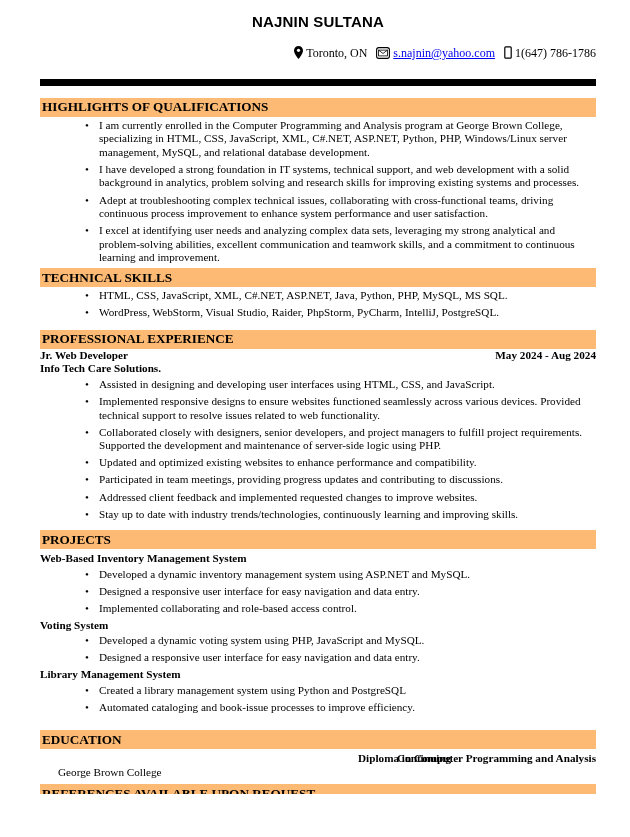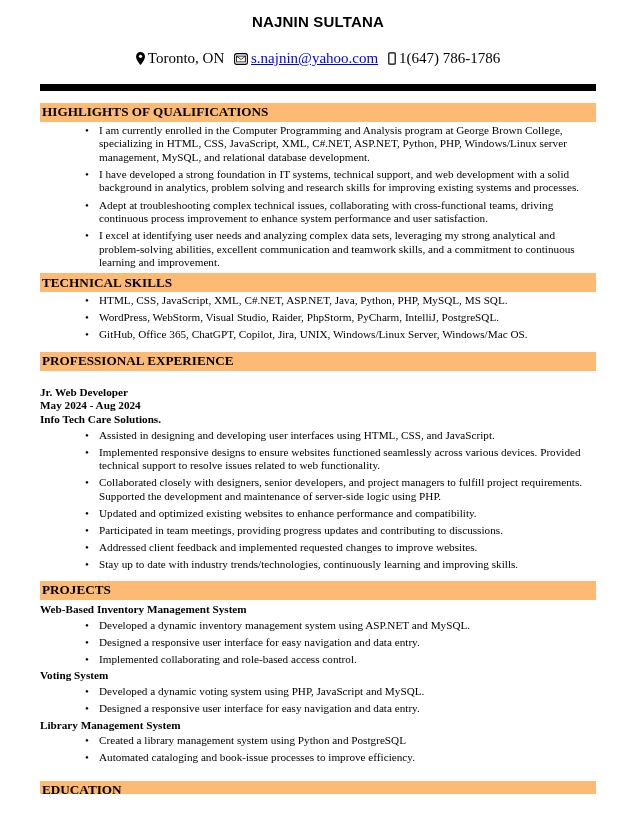--- a/index.html
+++ b/index.html
@@ -8,41 +8,41 @@
     font-family:"Liberation Serif", serif;
     font-size:11.2px; line-height:13.6px;
     box-sizing:border-box; padding:0 34px 0 40px;
     overflow:hidden; position:relative;
   }
   .name {
     font-family:"Liberation Sans", sans-serif;
     font-size:15px; line-height:16px; font-weight:bold;
     text-align:center; margin:14px 0 0 0; letter-spacing:.2px;
   }
-  .contact { text-align:center; margin-top:22px; font-size:15px; white-space:nowrap; }
+  .contact { text-align:right; margin-top:16px; font-size:12px; white-space:nowrap; }
   .contact .icon { display:inline-block; vertical-align:-2px; margin:0 3px 0 6px; }
   .contact .icon:first-child { margin-left:0; }
   .email-link { color:#0000EE; text-decoration:underline; cursor:pointer; }
   .rule { height:7px; background:#000; margin-top:16px; }
   .band {
     background:#fdba74; font-weight:bold;
     font-size:13.2px; line-height:14px;
     padding:2.5px 2px 2.5px 2px;
   }
   .band.m-qual { margin-top:12px; }
   .band.m-skills { margin-top:3px; }
   .band.m-exp { margin-top:10px; }
   .band.m-proj { margin-top:9px; }
   .band.m-edu { margin-top:16px; }
   .band.m-ref { margin-top:5px; }
   ul.bullets { list-style:none; margin:2px 0 0 0; padding:0 0 0 45px; }
   ul.bullets li { position:relative; padding-left:14px; }
   ul.bullets li + li { margin-top:3.5px; }
   ul.bullets li::before { content:"\2022"; position:absolute; left:0; top:0; }
-  .job-row { display:flex; justify-content:space-between; font-weight:bold; margin-top:15px;flex-direction:column; }
+  .job-row { display:flex; justify-content:space-between; font-weight:bold; margin-top:0; }
   .company { font-weight:bold; }
   .project-head { font-weight:bold; margin-top:3px; }
   .edu-row { font-weight:bold; margin-top:3px; position:relative;text-align:right; }
   .edu-status { position:absolute; left:357px; top:0; font-weight:bold; }
   .school { padding-left:18px; }
 </style>
 </head>
 <body>
 
 <div class="page">
@@ -71,21 +71,20 @@
     <li>I am currently enrolled in the Computer Programming and Analysis program at George Brown College, specializing in HTML, CSS, JavaScript, XML, C#.NET, ASP.NET, Python, PHP, Windows/Linux server management, MySQL, and relational database development.</li>
     <li>I have developed a strong foundation in IT systems, technical support, and web development with a solid background in analytics, problem solving and research skills for improving existing systems and processes.</li>
     <li>Adept at troubleshooting complex technical issues, collaborating with cross-functional teams, driving continuous process improvement to enhance system performance and user satisfaction.</li>
     <li>I excel at identifying user needs and analyzing complex data sets, leveraging my strong analytical and problem-solving abilities, excellent communication and teamwork skills, and a commitment to continuous learning and improvement.</li>
   </ul>
 
   <div class="band m-skills">TECHNICAL SKILLS</div>
   <ul class="bullets">
     <li>HTML, CSS, JavaScript, XML, C#.NET, ASP.NET, Java, Python, PHP, MySQL, MS SQL.</li>
     <li>WordPress, WebStorm, Visual Studio, Raider, PhpStorm, PyCharm, IntelliJ, PostgreSQL.</li>
-    <li>GitHub, Office 365, ChatGPT, Copilot, Jira, UNIX, Windows/Linux Server, Windows/Mac OS.</li>
   </ul>
 
   <div class="band m-exp">PROFESSIONAL EXPERIENCE</div>
   <div class="job-row">
     <span>Jr. Web Developer</span>
     <span>May 2024 - Aug 2024</span>
   </div>
   <div class="company">Info Tech Care Solutions.</div>
   <ul class="bullets">
     <li>Assisted in designing and developing user interfaces using HTML, CSS, and JavaScript.</li>

